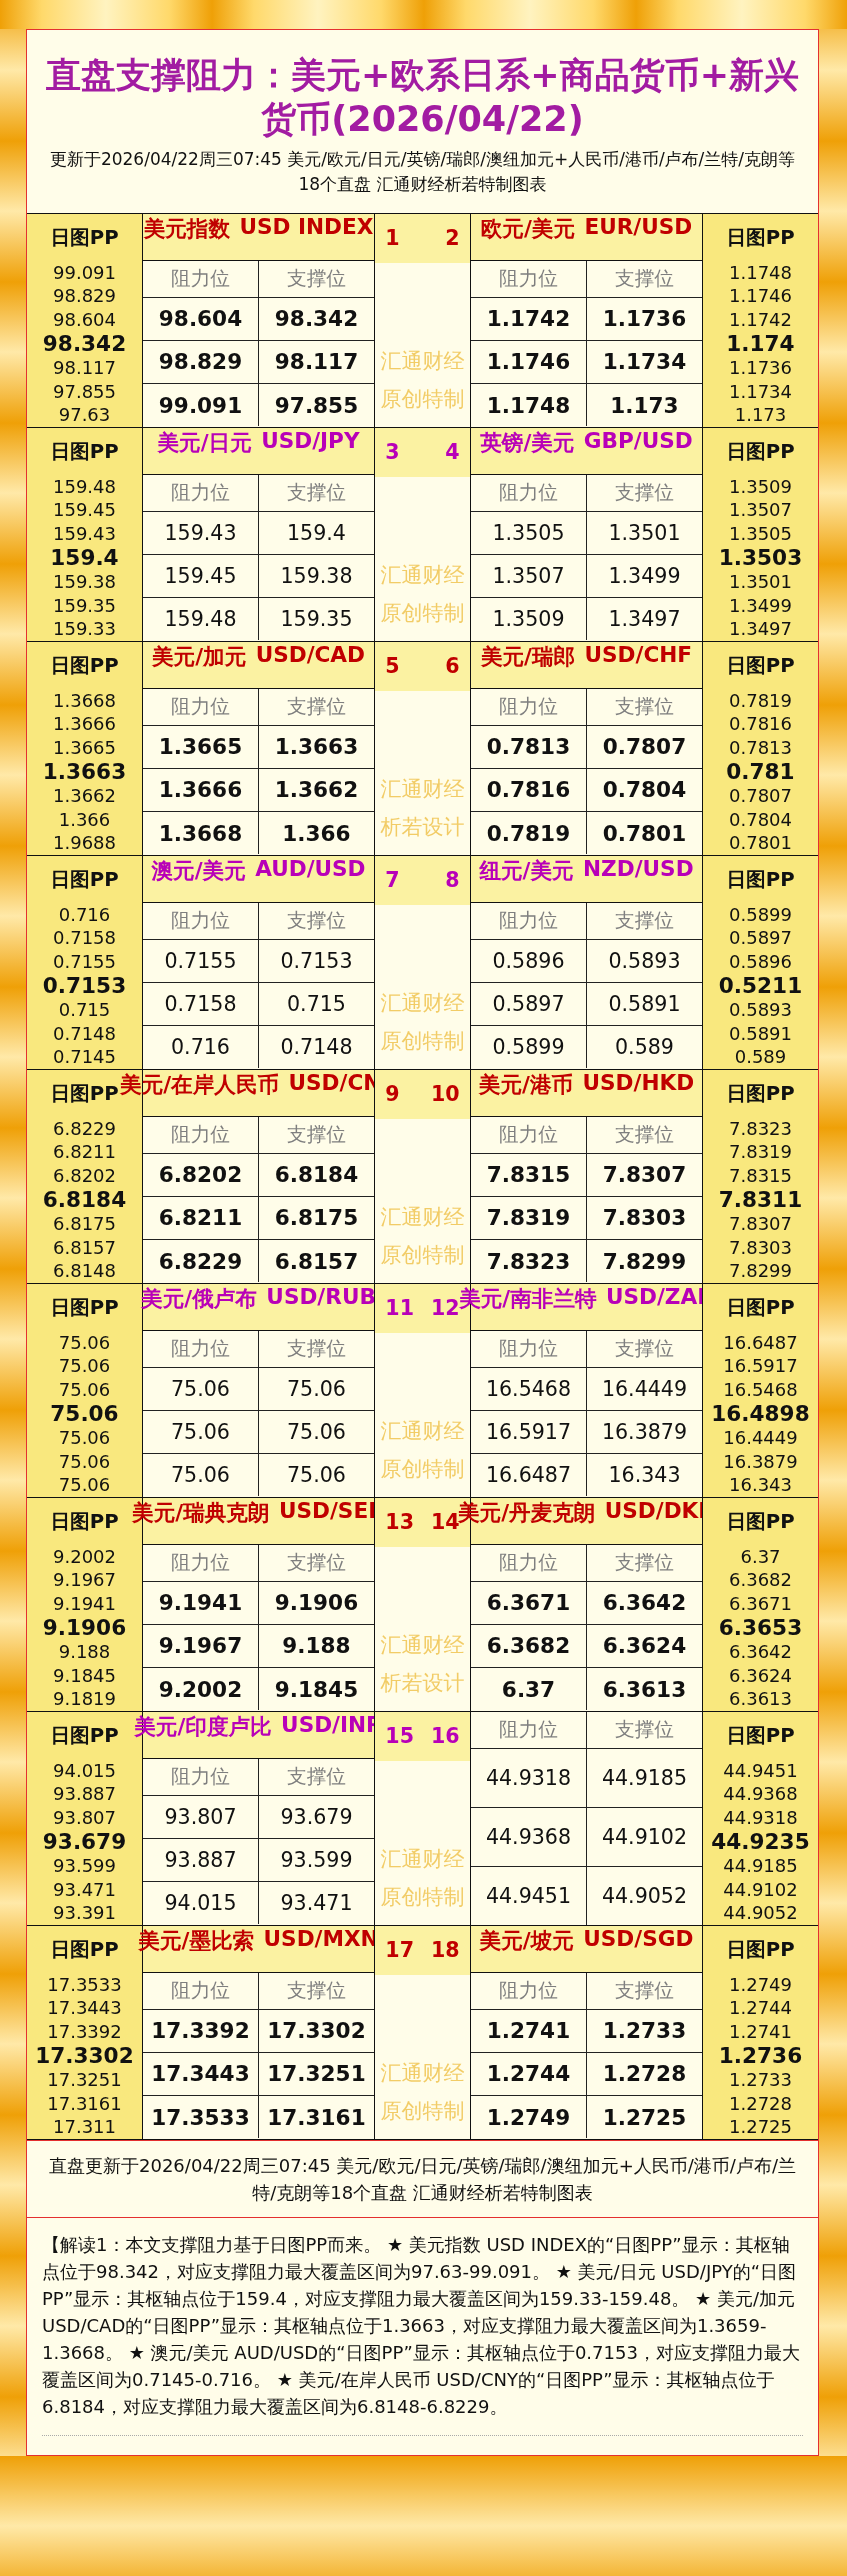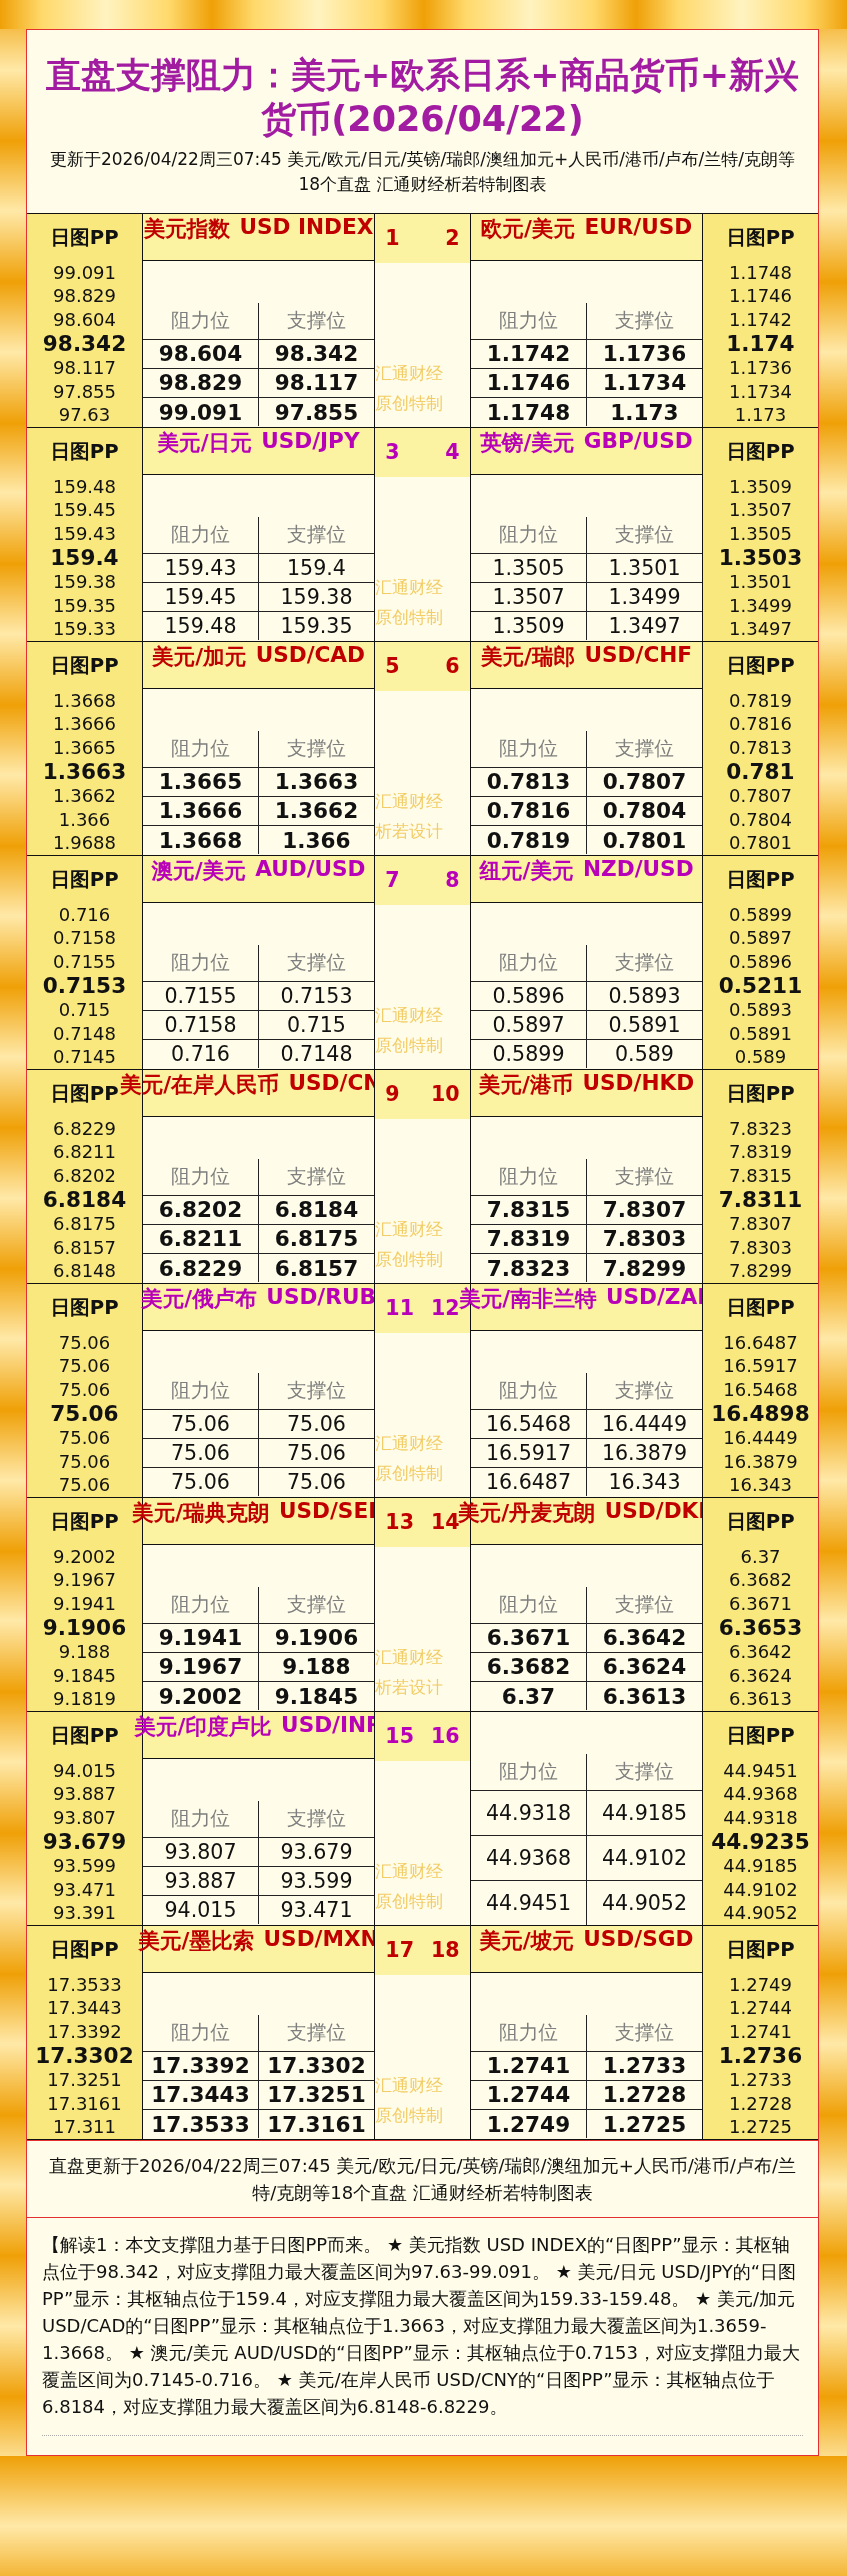--- a/index.html
+++ b/index.html
@@ -70,21 +70,21 @@
     border-bottom: 1.9px solid #111;
     display: flex; align-items: flex-start; justify-content: center;
     gap: 9.4px;
     font-weight: bold; font-size: 21.6px;
     white-space: nowrap;
   }
   .pair.c-red .pair-head { color: #C00000; }
   .pair.c-magenta .pair-head { color: #B800B8; }
   .row { flex: 1; display: flex; border-bottom: 0.9px solid #222; }
   .row:last-child { border-bottom: none; }
-  .rs-row { flex: 0 0 37px; margin-top: 42px; }
+  .rs-row { flex: 0 0 37px; }
   .cell {
     flex: 1;
     display: flex; align-items: center; justify-content: center;
     border-right: 0.9px solid #222;
     font-size: 20.6px;
   }
   .cell.last { border-right: none; }
   .rs-label { color: #7F7F7F; font-size: 19.7px; }
   .pair.c-red .val { font-weight: bold; font-size: 21.6px; }
   .pair.c-magenta .val { font-weight: normal; font-size: 20.6px; }
@@ -98,23 +98,23 @@
     height: 49px; flex: none;
     background: #FBF2A2;
     display: flex; align-items: center; justify-content: space-between;
     padding: 0 10.3px;
     font-weight: bold; font-size: 20.6px;
   }
   .idx.c-red { color: #C00000; }
   .idx.c-magenta { color: #B800B8; }
   .wm {
     margin-top: auto;
-    text-align: left;
+    text-align: center;
     color: #F2CC66;
-    font-size: 17px;
+    font-size: 21px;
     line-height: 1.8;
     padding-bottom: 7.5px;
   }
   .footer-update {
     border-top: 1.9px solid #E43030;
     border-bottom: 1.9px solid #E43030;
     text-align: center;
     padding: 11.2px 20.6px;
     font-size: 18px;
     line-height: 1.5;

